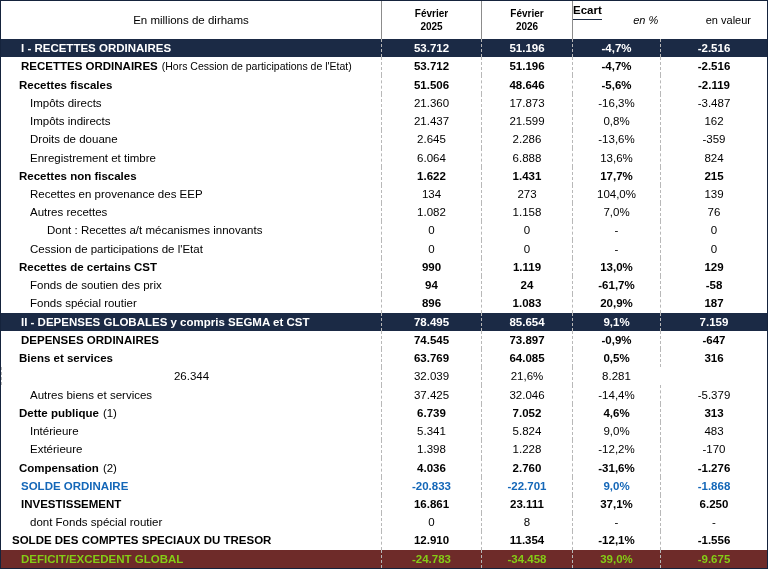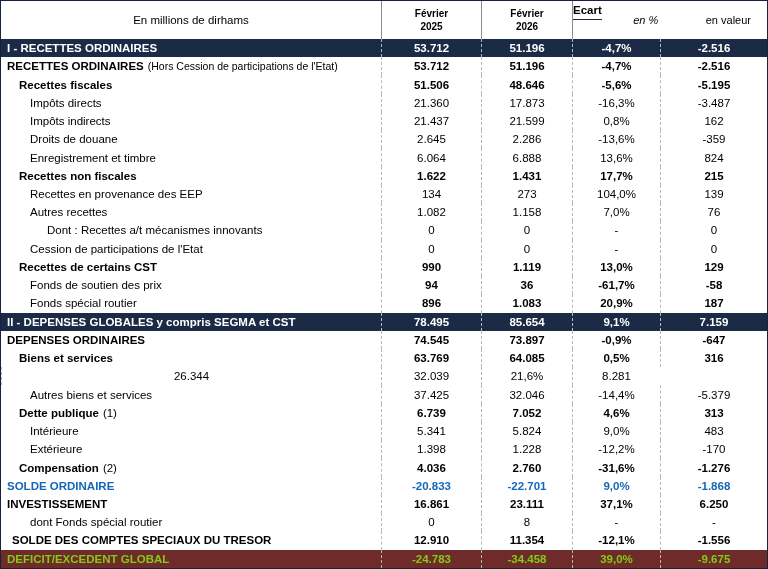--- a/index.html
+++ b/index.html
@@ -33,21 +33,21 @@
   .row{
     flex:1;display:grid;
     grid-template-columns:380px 100px 91px 88px 107px;
   }
   .cell{display:flex;align-items:center;font-size:11.5px;}
   .cell.num{justify-content:center;border-left:1px dashed #b8b8b8;}
   .cell.label{justify-content:flex-start;white-space:nowrap;overflow:hidden;}
   .lb,.nb{font-weight:bold;}
   .suffix{font-weight:normal;margin-left:4px;}
   .suffix.it{font-size:10.5px;text-align:center;}
-  .ind-0{padding-left:6px;}
+  .ind-0{padding-left:20px;}
   .ind-0_5{padding-left:11px;}
   .ind-1{padding-left:18px;}
   .ind-2{padding-left:29px;}
   .ind-3{padding-left:46px;}
   .band-navy{background:#1b2a45;color:#fff;}
   .band-navy .cell{font-weight:bold;}
   .band-maroon{background:#6e2b29;color:#84cc16;}
   .band-maroon .cell{font-weight:bold;}
   .blue{color:#1467b8;}
   .blue .cell{font-weight:bold;color:#1467b8;}
@@ -94,21 +94,21 @@
         <div class="cell num nb">-4,7%</div>
         <div class="cell num nb">-2.516</div>
       </div>
       <div class="row">
         <div class="cell label ind-1">
           <span class="lb">Recettes fiscales</span>
         </div>
         <div class="cell num nb">51.506</div>
         <div class="cell num nb">48.646</div>
         <div class="cell num nb">-5,6%</div>
-        <div class="cell num nb">-5.195</div>
+        <div class="cell num nb">-2.119</div>
       </div>
       <div class="row">
         <div class="cell label ind-2">
           <span>Impôts directs</span>
         </div>
         <div class="cell num">21.360</div>
         <div class="cell num">17.873</div>
         <div class="cell num">-16,3%</div>
         <div class="cell num">-3.487</div>
       </div>
@@ -191,21 +191,21 @@
         <div class="cell num nb">990</div>
         <div class="cell num nb">1.119</div>
         <div class="cell num nb">13,0%</div>
         <div class="cell num nb">129</div>
       </div>
       <div class="row">
         <div class="cell label ind-2">
           <span>Fonds de soutien des prix</span>
         </div>
         <div class="cell num nb">94</div>
-        <div class="cell num nb">36</div>
+        <div class="cell num nb">24</div>
         <div class="cell num nb">-61,7%</div>
         <div class="cell num nb">-58</div>
       </div>
       <div class="row">
         <div class="cell label ind-2">
           <span>Fonds spécial routier</span>
         </div>
         <div class="cell num nb">896</div>
         <div class="cell num nb">1.083</div>
         <div class="cell num nb">20,9%</div>

